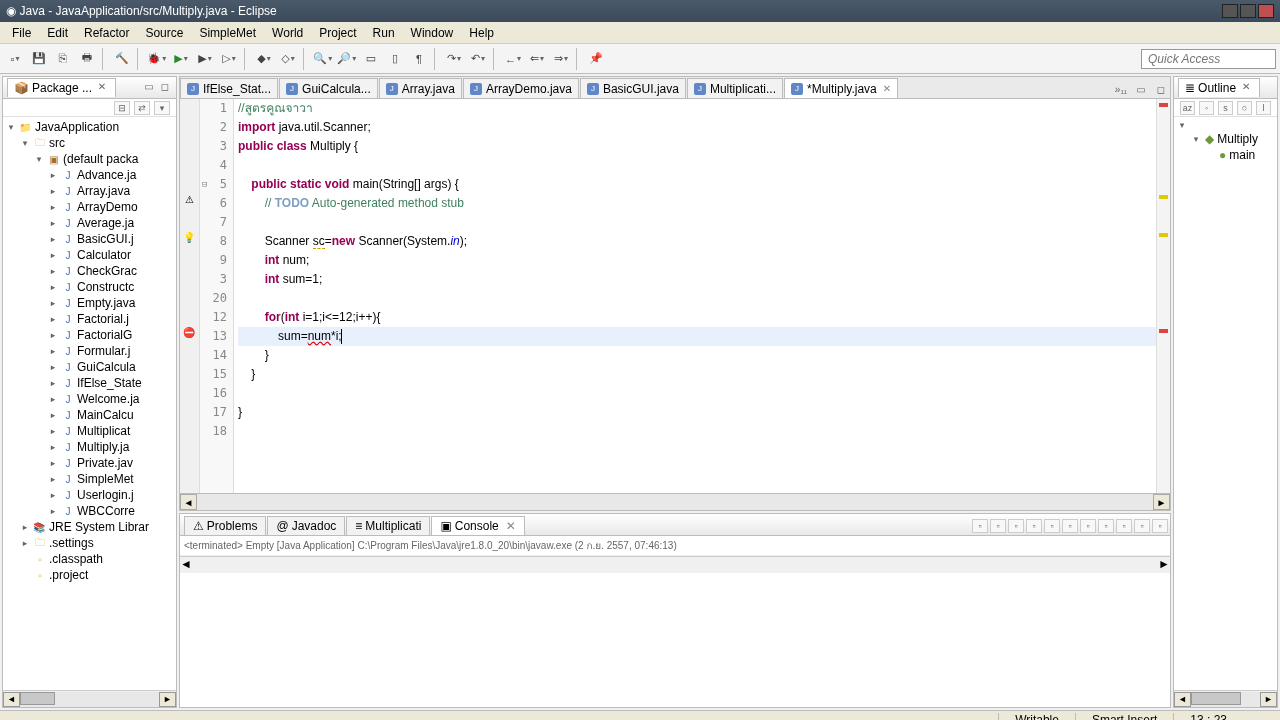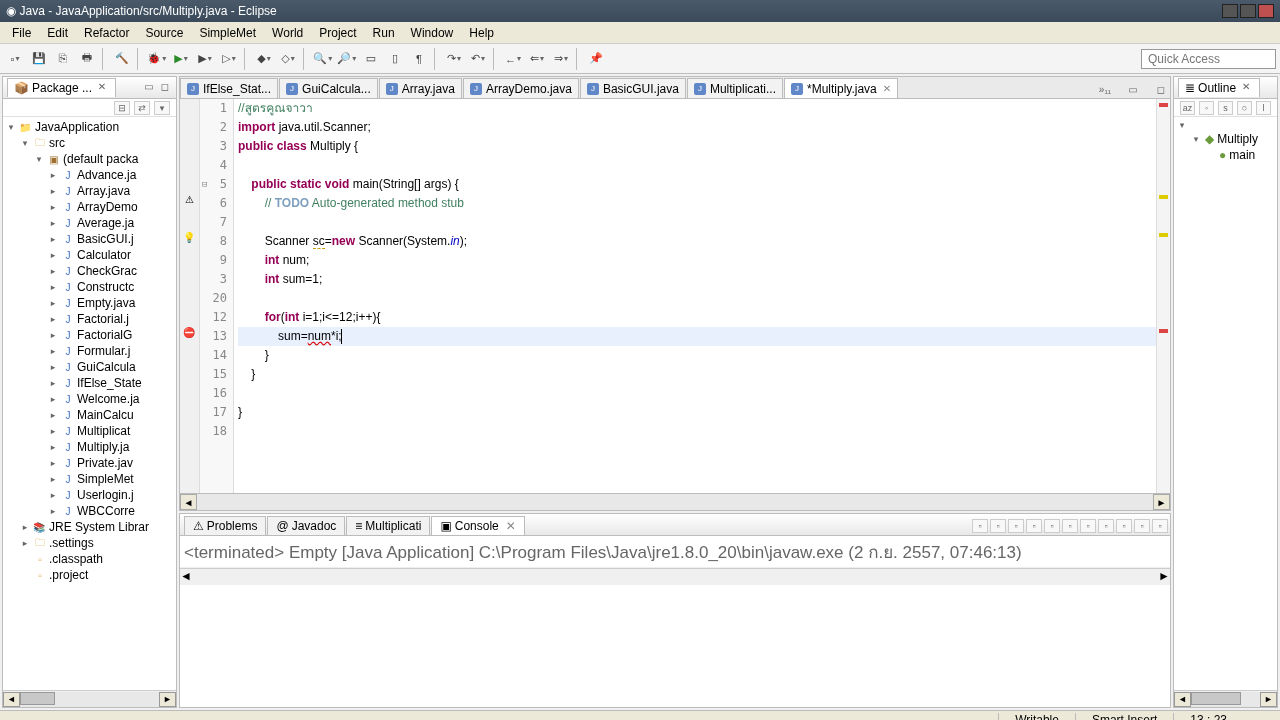--- a/index.html
+++ b/index.html
@@ -12,21 +12,21 @@
 
 
 .menubar { height:22px; background:#ece9d8; display:flex; align-items:center; padding:0 4px; border-bottom:1px solid #ccc;}
 .menubar span{padding:2px 8px; cursor:default}
 
 
 .toolbar{height:30px; background:#f4f4f4; border-bottom:1px solid #bcbcbc; display:flex; align-items:center; padding:0 4px; gap:2px;}
 .tb-btn{width:22px;height:22px;border:1px solid transparent;display:flex;align-items:center;justify-content:center;font-size:11px;color:#444}
 .tb-sep{width:5px;height:22px;border-left:1px solid #bbb;margin:0 2px}
 .tb-drop::after{content:"▾";font-size:8px;margin-left:1px;color:#666}
-.quick-access{margin-left:auto;width:135px;height:20px;border:1px solid #999;background:#fff;padding:2px 6px;color:#888;}
+.quick-access{margin-left:auto;width:135px;height:20px;border:1px solid #999;background:#fff;padding:2px 6px;color:#888;font-style:italic}
 
 
 .workbench{display:flex;height:636px;}
 .left-pane{width:175px;background:#fff;border:1px solid #bcbcbc;margin:2px;display:flex;flex-direction:column}
 .center-pane{flex:1;display:flex;flex-direction:column;margin:2px 2px 2px 0}
 .right-pane{width:105px;background:#fff;border:1px solid #bcbcbc;margin:2px 2px 2px 0;display:flex;flex-direction:column}
 
 
 .view-hdr{height:22px;background:linear-gradient(#fff,#e8e8e8);border-bottom:1px solid #bcbcbc;display:flex;align-items:center;padding:0 4px;gap:4px}
 .view-tab{padding:2px 6px;border:1px solid #bcbcbc;border-bottom:none;background:#fff;font-size:11px;display:flex;align-items:center;gap:3px}
@@ -46,21 +46,21 @@
 .hscroll .arrow{width:17px;height:15px;border:1px solid #999;background:#ece9d8;text-align:center;font-size:9px;line-height:13px}
 .hscroll .track{flex:1;height:15px;background:#e8e8e8;position:relative}
 .hscroll .thumb{position:absolute;left:0;top:0;height:13px;width:35px;background:#c8c8c8;border:1px solid #999}
 
 
 .editor-tabs{height:22px;display:flex;align-items:flex-end;background:#eaeaea;border:1px solid #bcbcbc;border-bottom:none;overflow:hidden}
 .ed-tab{height:20px;padding:2px 6px;border:1px solid #bcbcbc;border-bottom:none;background:#f2f2f2;margin-right:1px;display:flex;align-items:center;gap:4px;font-size:11px;white-space:nowrap}
 .ed-tab.active{background:#fff;font-weight:normal}
 .ed-tab .close{font-size:10px;color:#888;margin-left:2px}
 .ed-jicon{width:12px;height:12px;background:#6088c8;border-radius:2px;font-size:8px;color:#fff;text-align:center;line-height:12px}
-.tab-ctrls{margin-left:auto;display:flex;gap:14px;padding:0 2px}
+.tab-ctrls{margin-left:auto;display:flex;gap:6px;padding:0 2px}
 
 .editor-body{flex:1;background:#fff;border:1px solid #bcbcbc;display:flex;position:relative;overflow:hidden}
 .marker-bar{width:20px;background:#f0f0f0;border-right:1px solid #ddd}
 .marker{height:19px;width:100%;text-align:center;font-size:10px}
 .gutter{width:34px;background:#f8f8f8;border-right:1px solid #ddd;text-align:right}
 .gutter div{height:19px;line-height:19px;padding-right:6px;color:#888;font-family:Consolas,monospace;font-size:12px}
 .gutter div.foldable::before{content:"⊟";float:left;margin-left:2px;font-size:9px;color:#888}
 .code{flex:1;font-family:Consolas,"Courier New",monospace;font-size:13px;line-height:19px;padding-left:4px;white-space:pre;overflow:hidden;position:relative}
 .code .line{height:19px}
 .hl-line{background:#e8f0fe}
@@ -79,21 +79,21 @@
 .ed-hscroll{height:17px;border:1px solid #bcbcbc;border-top:none;background:#f0f0f0;display:flex}
 .ed-hscroll .arrow{width:17px;border:1px solid #aaa;background:#ece9d8;text-align:center;font-size:10px;line-height:15px}
 .ed-hscroll .track{flex:1;background:#e8e8e8}
 
 
 .bottom-panel{height:195px;border:1px solid #bcbcbc;background:#fff;display:flex;flex-direction:column;margin-top:2px}
 .bp-tabs{height:22px;display:flex;align-items:flex-end;background:linear-gradient(#fff,#e8e8e8);border-bottom:1px solid #bcbcbc;padding-left:4px}
 .bp-tab{padding:2px 8px;border:1px solid #bcbcbc;border-bottom:none;background:#f2f2f2;margin-right:1px;font-size:11px;display:flex;align-items:center;gap:3px}
 .bp-tab.active{background:#fff}
 .bp-ctrls{margin-left:auto;display:flex;gap:2px;padding:2px}
-.console-desc{font-size:17px;color:#666;padding:2px 4px;border-bottom:1px solid #eee}
+.console-desc{font-size:10px;color:#666;padding:2px 4px;border-bottom:1px solid #eee}
 .console-out{flex:1;font-family:Consolas,monospace;font-size:13px;padding:2px 4px;overflow:auto}
 .bp-hscroll{height:17px;background:#f0f0f0;border-top:1px solid #ccc;display:flex}
 
 
 .statusbar{height:18px;background:#ece9d8;border-top:1px solid #bcbcbc;display:flex;align-items:center;font-size:11px;padding:0 4px}
 .statusbar .cell{border-left:1px solid #bbb;padding:0 16px}
 .statusbar .spacer{flex:1}
 
 
 .outline-body{flex:1;padding:2px;font-size:11px}

